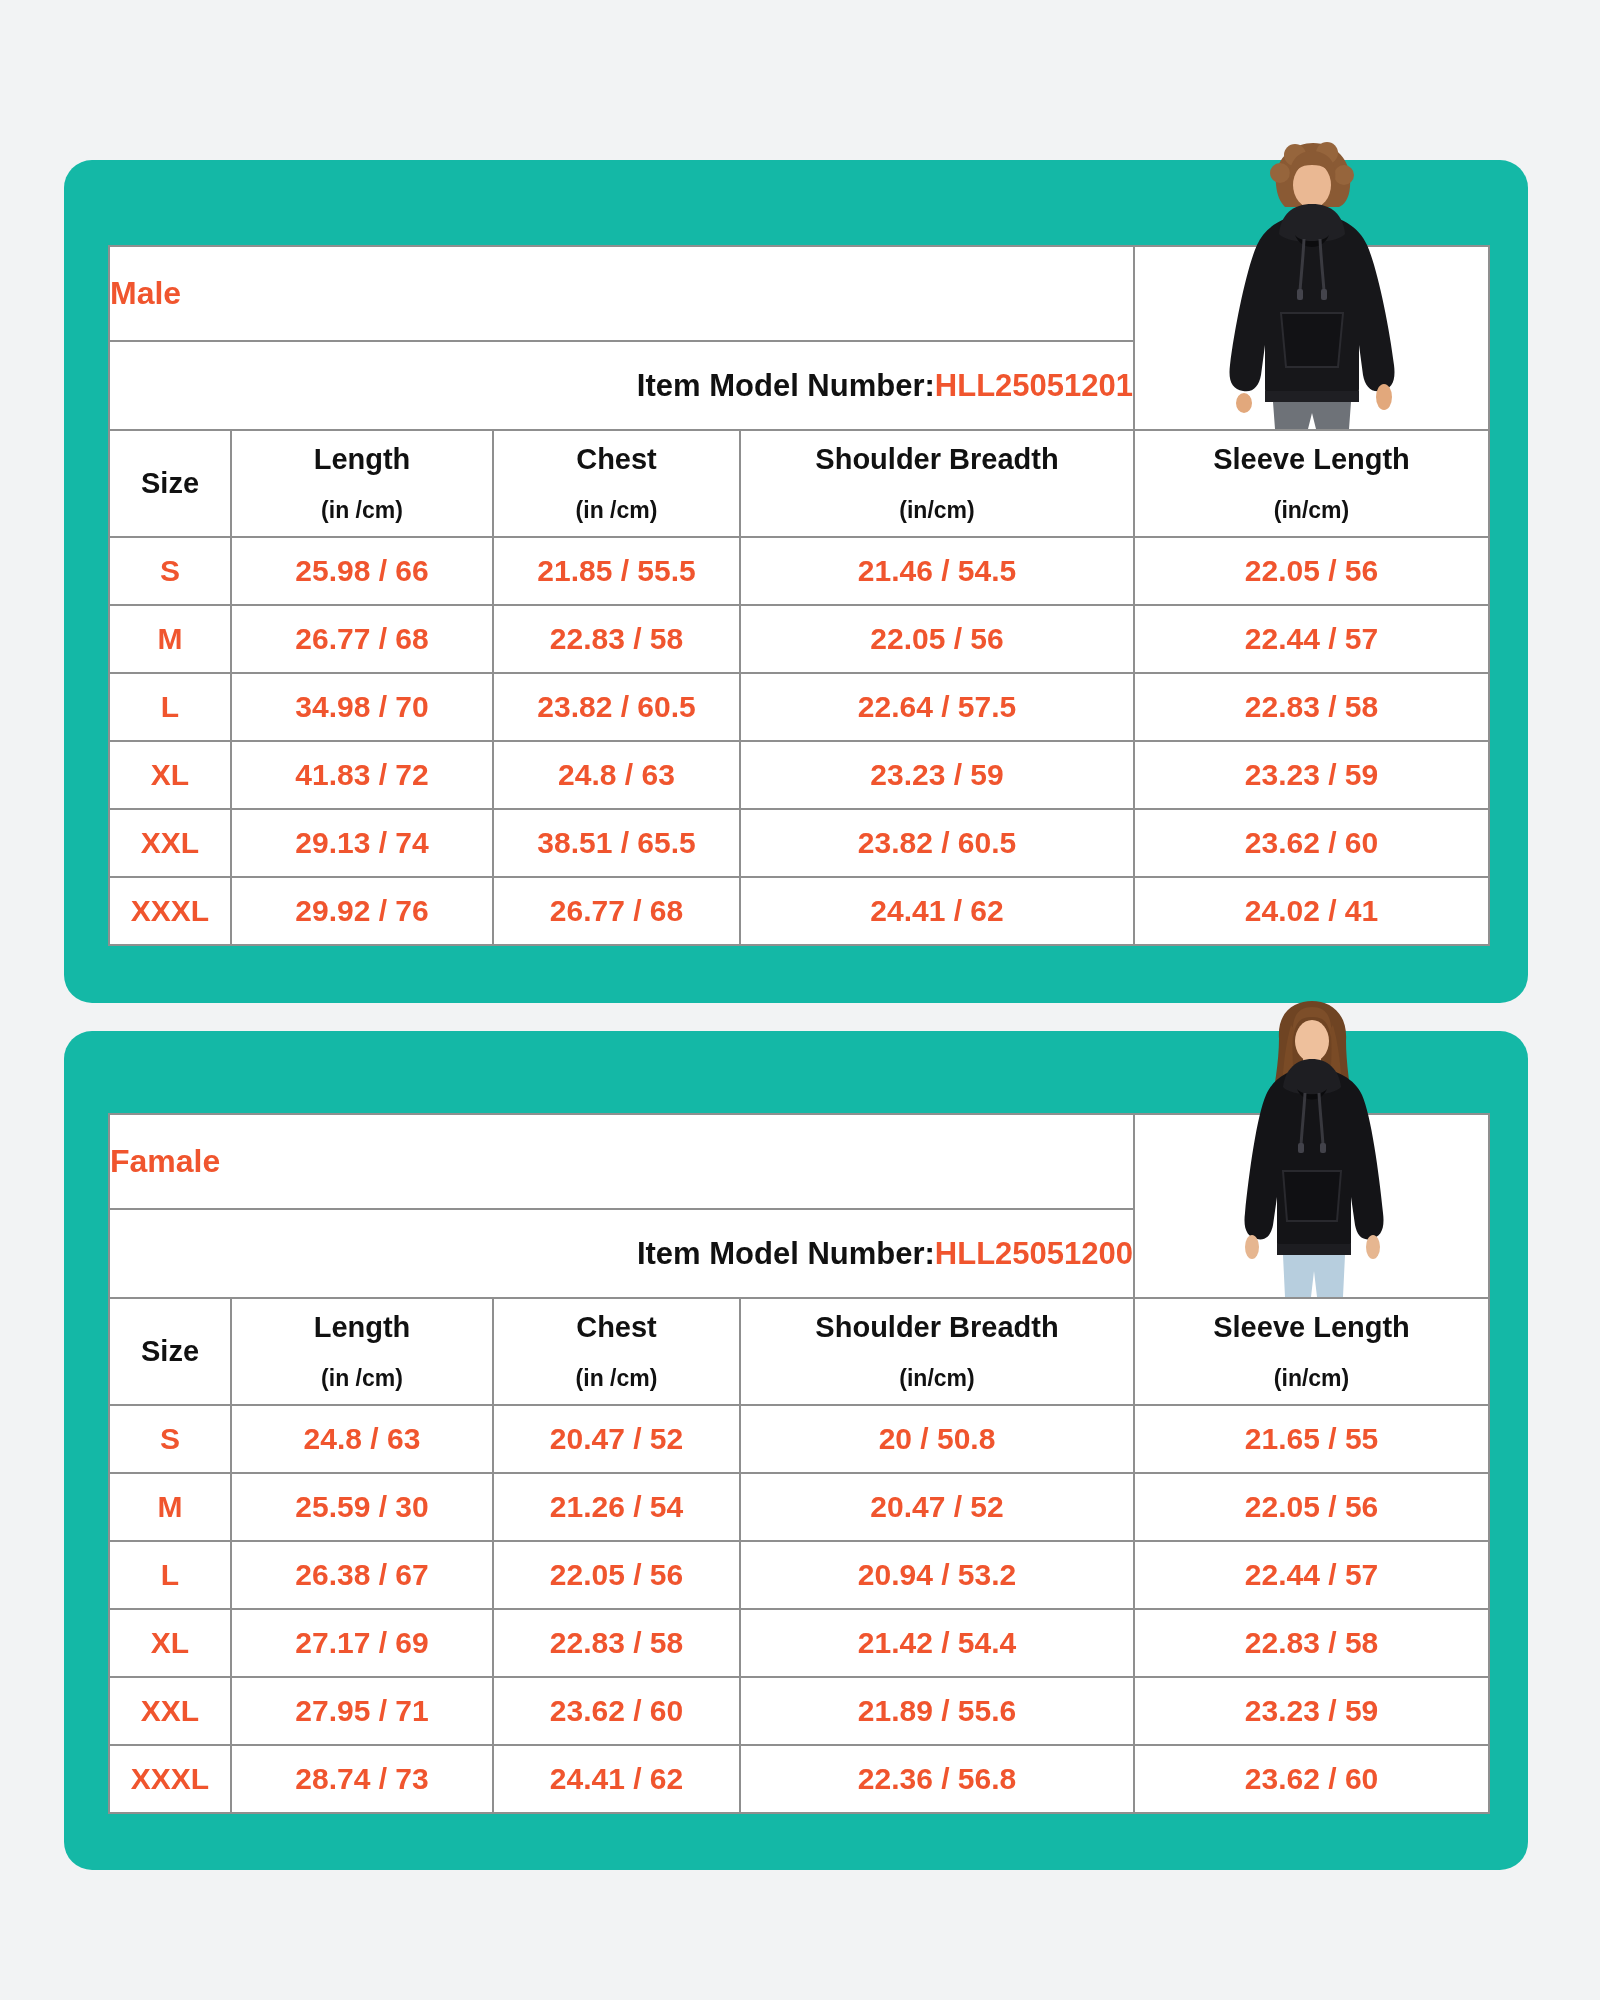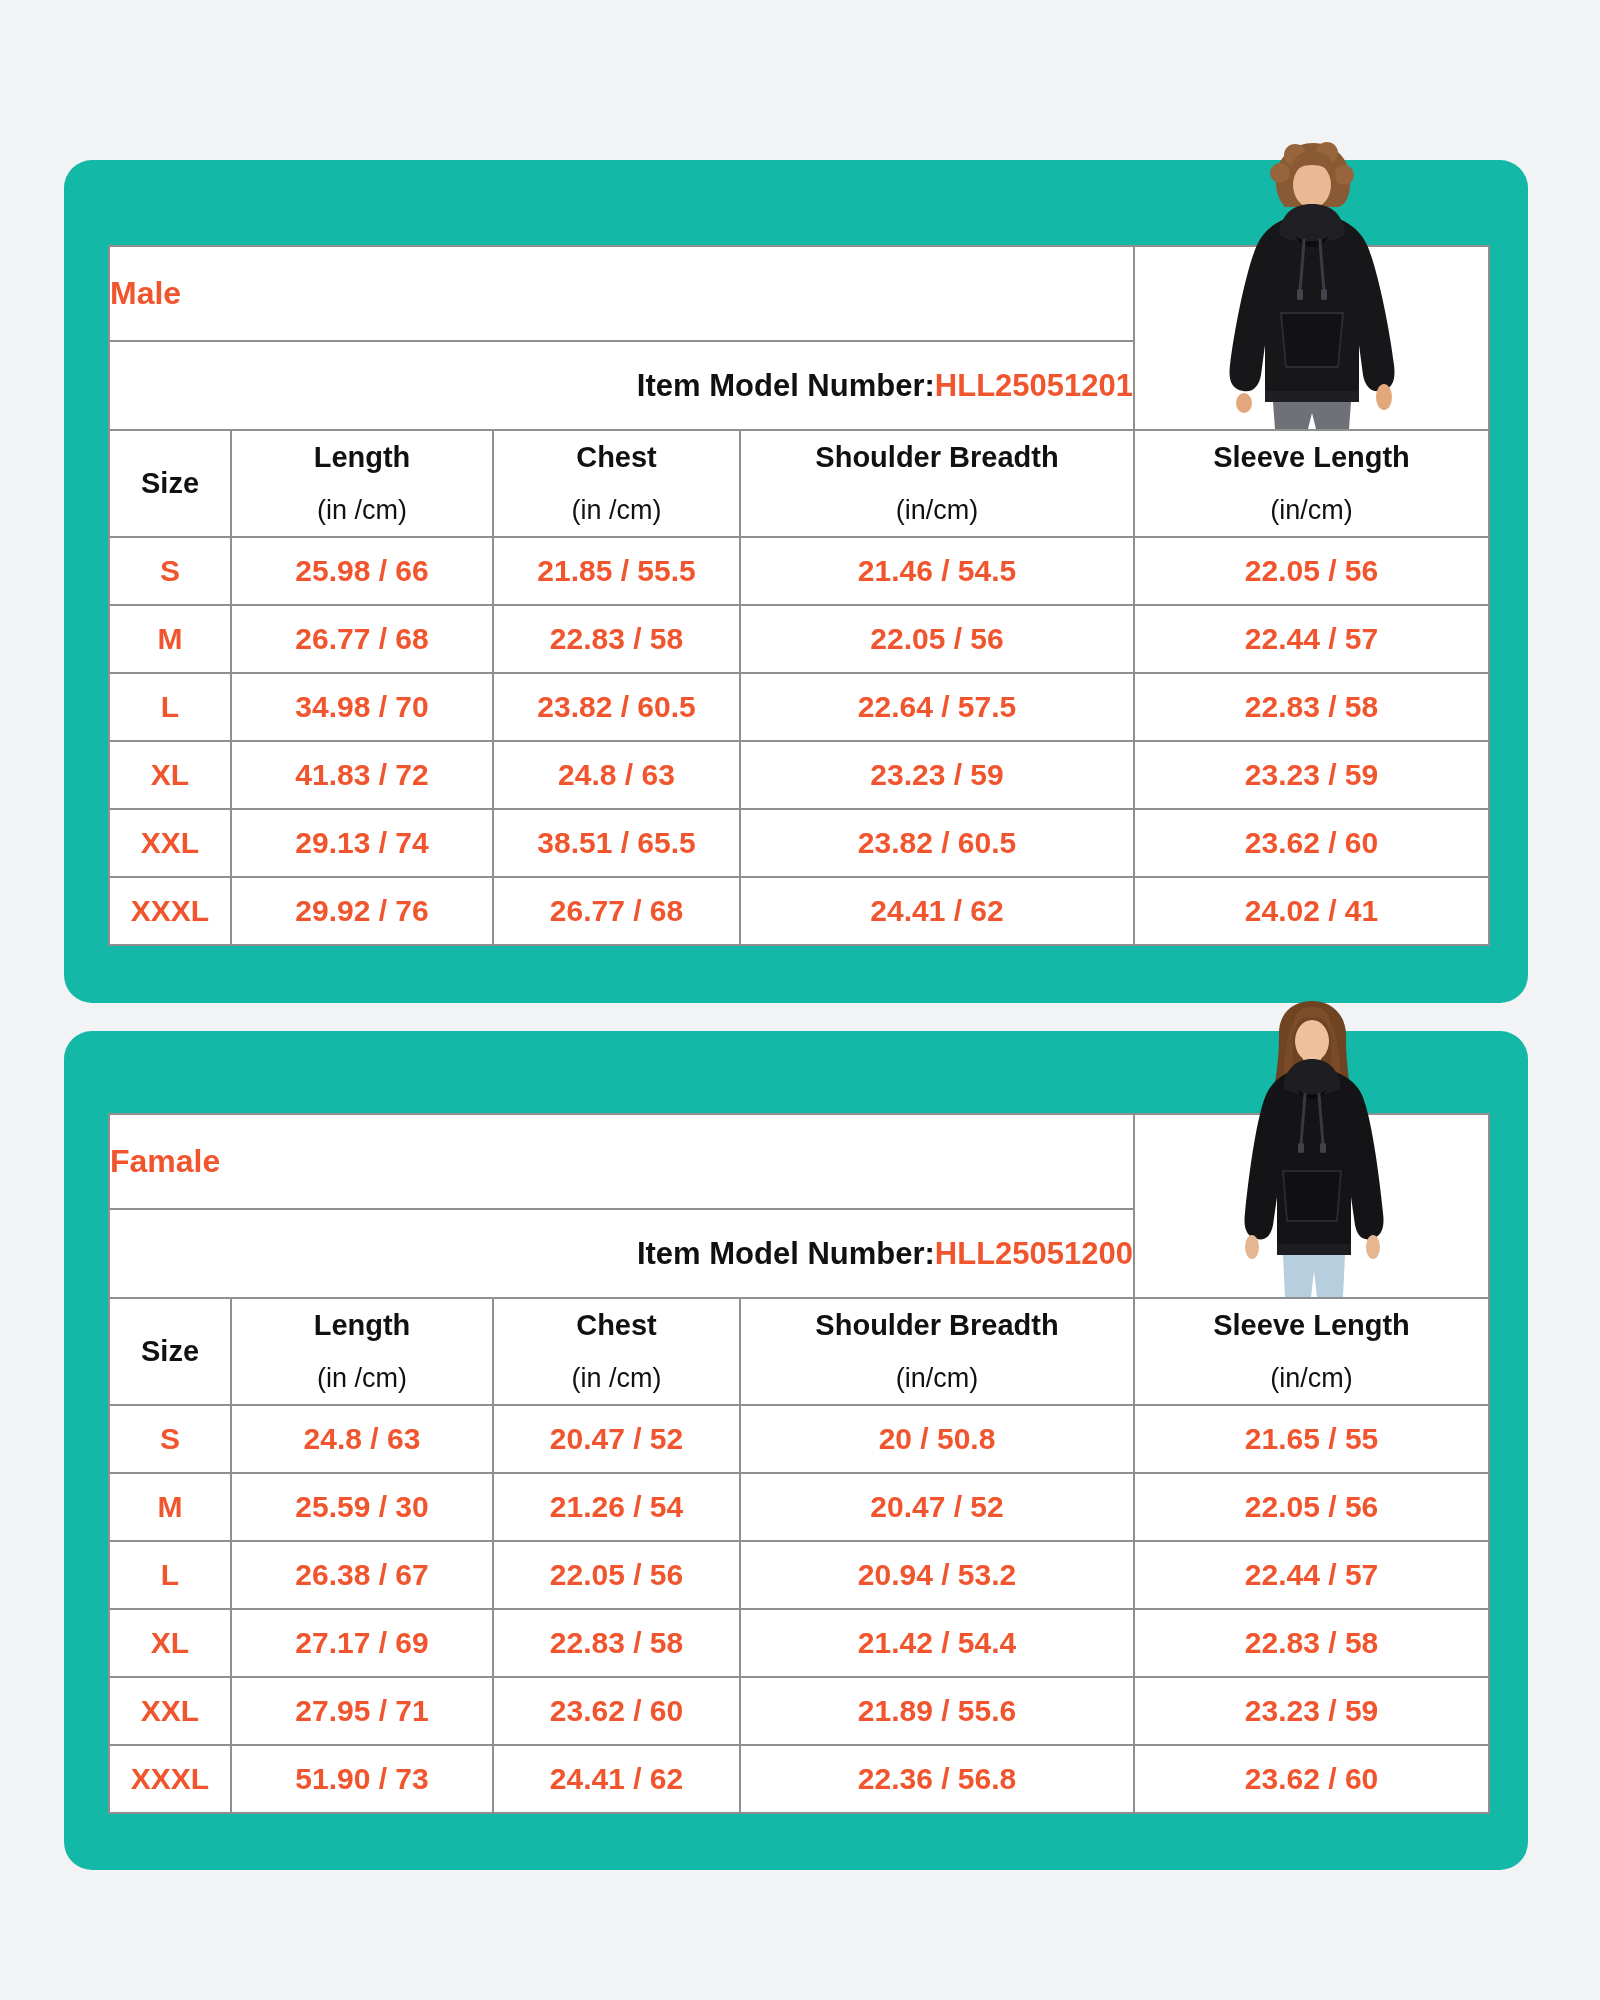--- a/index.html
+++ b/index.html
@@ -39,21 +39,21 @@
     font-size:31px;font-weight:bold;color:#111;
   }
   .im-label{display:inline-block;width:398px;font-weight:bold;color:#111;}
   .im-value{font-weight:bold;color:var(--accent,#f0552e);}
 
   .header-row th{
     height:105px;text-align:center;vertical-align:middle;
     color:#111;background:#fff;
   }
   .col-name{font-size:29px;font-weight:bold;line-height:1.15;}
-  .col-unit{font-size:27px;font-weight:normal;line-height:1.15;margin-top:21px;}
+  .col-unit{font-size:23px;font-weight:bold;line-height:1.15;margin-top:21px;}
 
   .data-row td{
     height:66px;text-align:center;vertical-align:middle;
     font-size:30px;font-weight:bold;color:var(--accent,#f0552e);
   }
 
   .model-cell{position:relative;vertical-align:bottom;}
   .figure{
     position:absolute;left:50%;bottom:0;transform:translateX(-50%);
     pointer-events:none;
@@ -281,21 +281,21 @@
           <tr class="data-row">
             <td>XXL</td>
             <td>27.95 / 71</td>
             <td>23.62 / 60</td>
             <td>21.89 / 55.6</td>
             <td>23.23 / 59</td>
           </tr>
 
           <tr class="data-row">
             <td>XXXL</td>
-            <td>51.90 / 73</td>
+            <td>28.74 / 73</td>
             <td>24.41 / 62</td>
             <td>22.36 / 56.8</td>
             <td>23.62 / 60</td>
           </tr>
 
       </tbody>
     </table>
   </div>
 
 </div>

